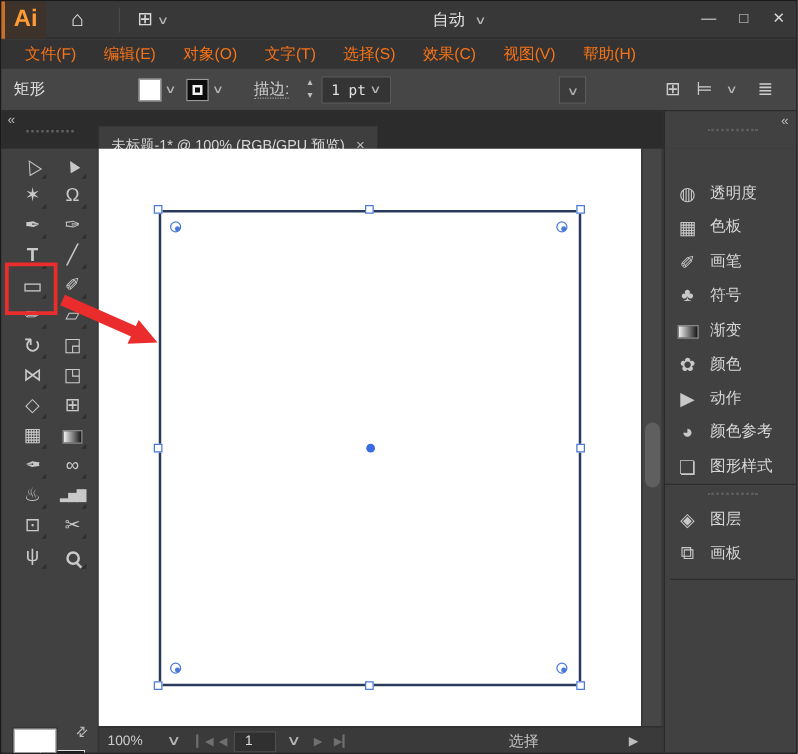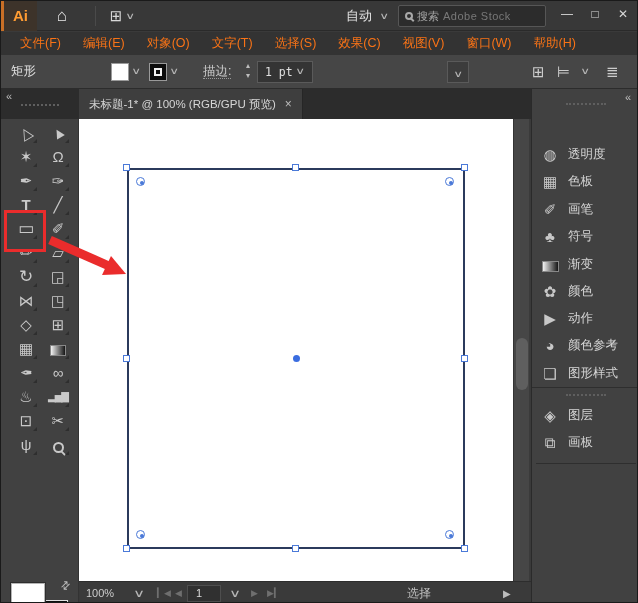--- a/index.html
+++ b/index.html
@@ -1,21 +1,21 @@
 <!DOCTYPE html>
 <html><head>
 <meta charset="utf-8">
 <style>
   html,body{margin:0;padding:0;background:#222;}
   *{box-sizing:border-box;font-family:"Liberation Sans","DejaVu Sans",sans-serif;}
   #win{position:relative;width:638px;height:603px;background:#3a3a3a;overflow:hidden;border:1px solid #1a1a1a;}
   .abs{position:absolute;}
   
   #titlebar{left:0;top:0;width:638px;height:30px;background:#383838;border-bottom:1px solid #2a2a2a;}
-  #ailogo{left:0;top:0;width:36px;height:30px;background:#3d332a;border-left:3px solid #c96f26;color:#ff9c33;font-weight:bold;font-size:15px;text-align:center;line-height:30px;}
+  #ailogo{left:0;top:0;width:36px;height:30px;background:#3d332a;border-left:3px solid #c96f26;color:#ff9c33;font-weight:bold;font-size:19px;text-align:center;line-height:30px;}
   #homeicon{left:46px;top:0;width:30px;height:30px;color:#e8e8e8;font-size:17px;text-align:center;line-height:30px;}
   .vsep{width:1px;background:#4a4a4a;}
   #layouticon{left:104px;top:0;width:22px;height:30px;color:#d8d8d8;font-size:15px;text-align:center;line-height:30px;}
   .chev{color:#b5b5b5;font-size:9px;transform:scaleX(1.5);display:inline-block;}
   #layoutchev{left:126px;top:0;height:30px;line-height:30px;}
   #autolabel{left:345px;top:0;height:30px;line-height:30px;color:#e2e2e2;font-size:13px;}
   #autochev{left:380px;top:0;height:30px;line-height:30px;}
   #searchbox{left:397px;top:4px;width:148px;height:22px;background:#2c2c2c;border:1px solid #565656;border-radius:2px;display:flex;align-items:center;padding:0 6px;gap:4px;}
   .mag{width:8px;height:8px;border:2px solid #a8a8a8;border-radius:50%;position:relative;flex:none;}
   .mag i{position:absolute;width:2px;height:5px;background:#a8a8a8;right:-2px;bottom:-4px;transform:rotate(-45deg);}
@@ -39,21 +39,21 @@
   #weightfield{left:256px;top:6px;width:56px;height:22px;background:#343434;border:1px solid #5a5a5a;color:#e0e0e0;font-size:11.5px;line-height:20px;padding-left:7px;font-family:"DejaVu Sans Mono",monospace;}
   #profilebtn{left:336px;top:6px;width:108px;height:22px;background:#dcdcdc;border:1px solid #8a8a8a;display:flex;align-items:center;padding:0 6px;gap:6px;}
   #profilebtn .line{width:58px;height:3px;background:#101010;flex:none;}
   #profilelabel{color:#2c2c2c;font-size:11.5px;}
   #profilechev{left:446px;top:6px;width:22px;height:22px;background:#3c3c3c;border:1px solid #5a5a5a;text-align:center;line-height:20px;}
   .cbicon{top:0;height:33px;line-height:33px;color:#cccccc;font-size:15px;}
   
   #tabbar{left:0;top:88px;width:638px;height:30px;background:#2c2c2c;}
   #lcollapse{left:5px;top:1px;color:#bdbdbd;font-size:11px;}
   .dots{height:0;border-top:2px dotted #5f5f5f;}
-  #doctab{left:78px;top:0;height:30px;background:#3e3e3e;display:flex;align-items:center;padding:0 10px;gap:9px;border-right:1px solid #262626;}
+  #doctab{left:78px;top:12px;height:30px;background:#3e3e3e;display:flex;align-items:center;padding:0 10px;gap:9px;border-right:1px solid #262626;}
   #doctabtitle{color:#d6d6d6;font-size:11.5px;white-space:nowrap;}
   #tabclose{color:#bdbdbd;font-size:12px;}
   #rpanelhead{left:530px;top:88px;width:108px;height:30px;background:#414141;border-left:1px solid #2a2a2a;}
   #rcollapse{right:8px;top:2px;position:absolute;color:#bdbdbd;font-size:11px;}
   
   #toolbar{left:0;top:118px;width:78px;height:485px;background:#414141;border-right:1px solid #333;}
   .tool{position:absolute;width:24px;height:22px;color:#c9c9c9;font-size:15px;text-align:center;line-height:22px;}
   .tool::after{content:"";position:absolute;right:1px;bottom:1px;border-left:4px solid transparent;border-bottom:4px solid #2e2e2e;}
   .rotsel{transform:rotate(-30deg);display:inline-block;}
   .flipx{transform:scaleX(-1);display:inline-block;}
@@ -101,41 +101,33 @@
 <div id="win">
 
   <div id="titlebar" class="abs">
     <div id="ailogo" class="abs">Ai</div>
     <div id="homeicon" class="abs">⌂</div>
     <div class="vsep abs" style="left:94px;top:5px;height:20px;"></div>
     <div id="layouticon" class="abs">⊞</div>
     <span id="layoutchev" class="abs chev">∨</span>
     <span id="autolabel" class="abs">自动</span>
     <span id="autochev" class="abs chev">∨</span>
-    <div id="searchbox" class="abs">
-      <span class="mag">
-          <i></i>
-        </span>
-      <span id="searchtxt">搜索</span>
-      <span id="searchhint">Adobe Stock</span>
-    </div>
     <div class="winbtn abs" style="left:552px;">—</div>
     <div class="winbtn abs" style="left:580px;">□</div>
     <div class="winbtn abs" style="left:608px;">✕</div>
   </div>
 
   <div id="menubar" class="abs">
     <span class="menuitem">文件(F)</span>
     <span class="menuitem">编辑(E)</span>
     <span class="menuitem">对象(O)</span>
     <span class="menuitem">文字(T)</span>
     <span class="menuitem">选择(S)</span>
     <span class="menuitem">效果(C)</span>
     <span class="menuitem">视图(V)</span>
-    <span class="menuitem">窗口(W)</span>
     <span class="menuitem">帮助(H)</span>
   </div>
 
   <div id="controlbar" class="abs">
     <span id="shapelabel" class="abs">矩形</span>
     <div id="fillswatch" class="abs swatch"></div>
     <span class="abs chev cbchev" style="left:132px;">∨</span>
     <div id="strokeswatch" class="abs swatch">
         <i></i>
       </div>

